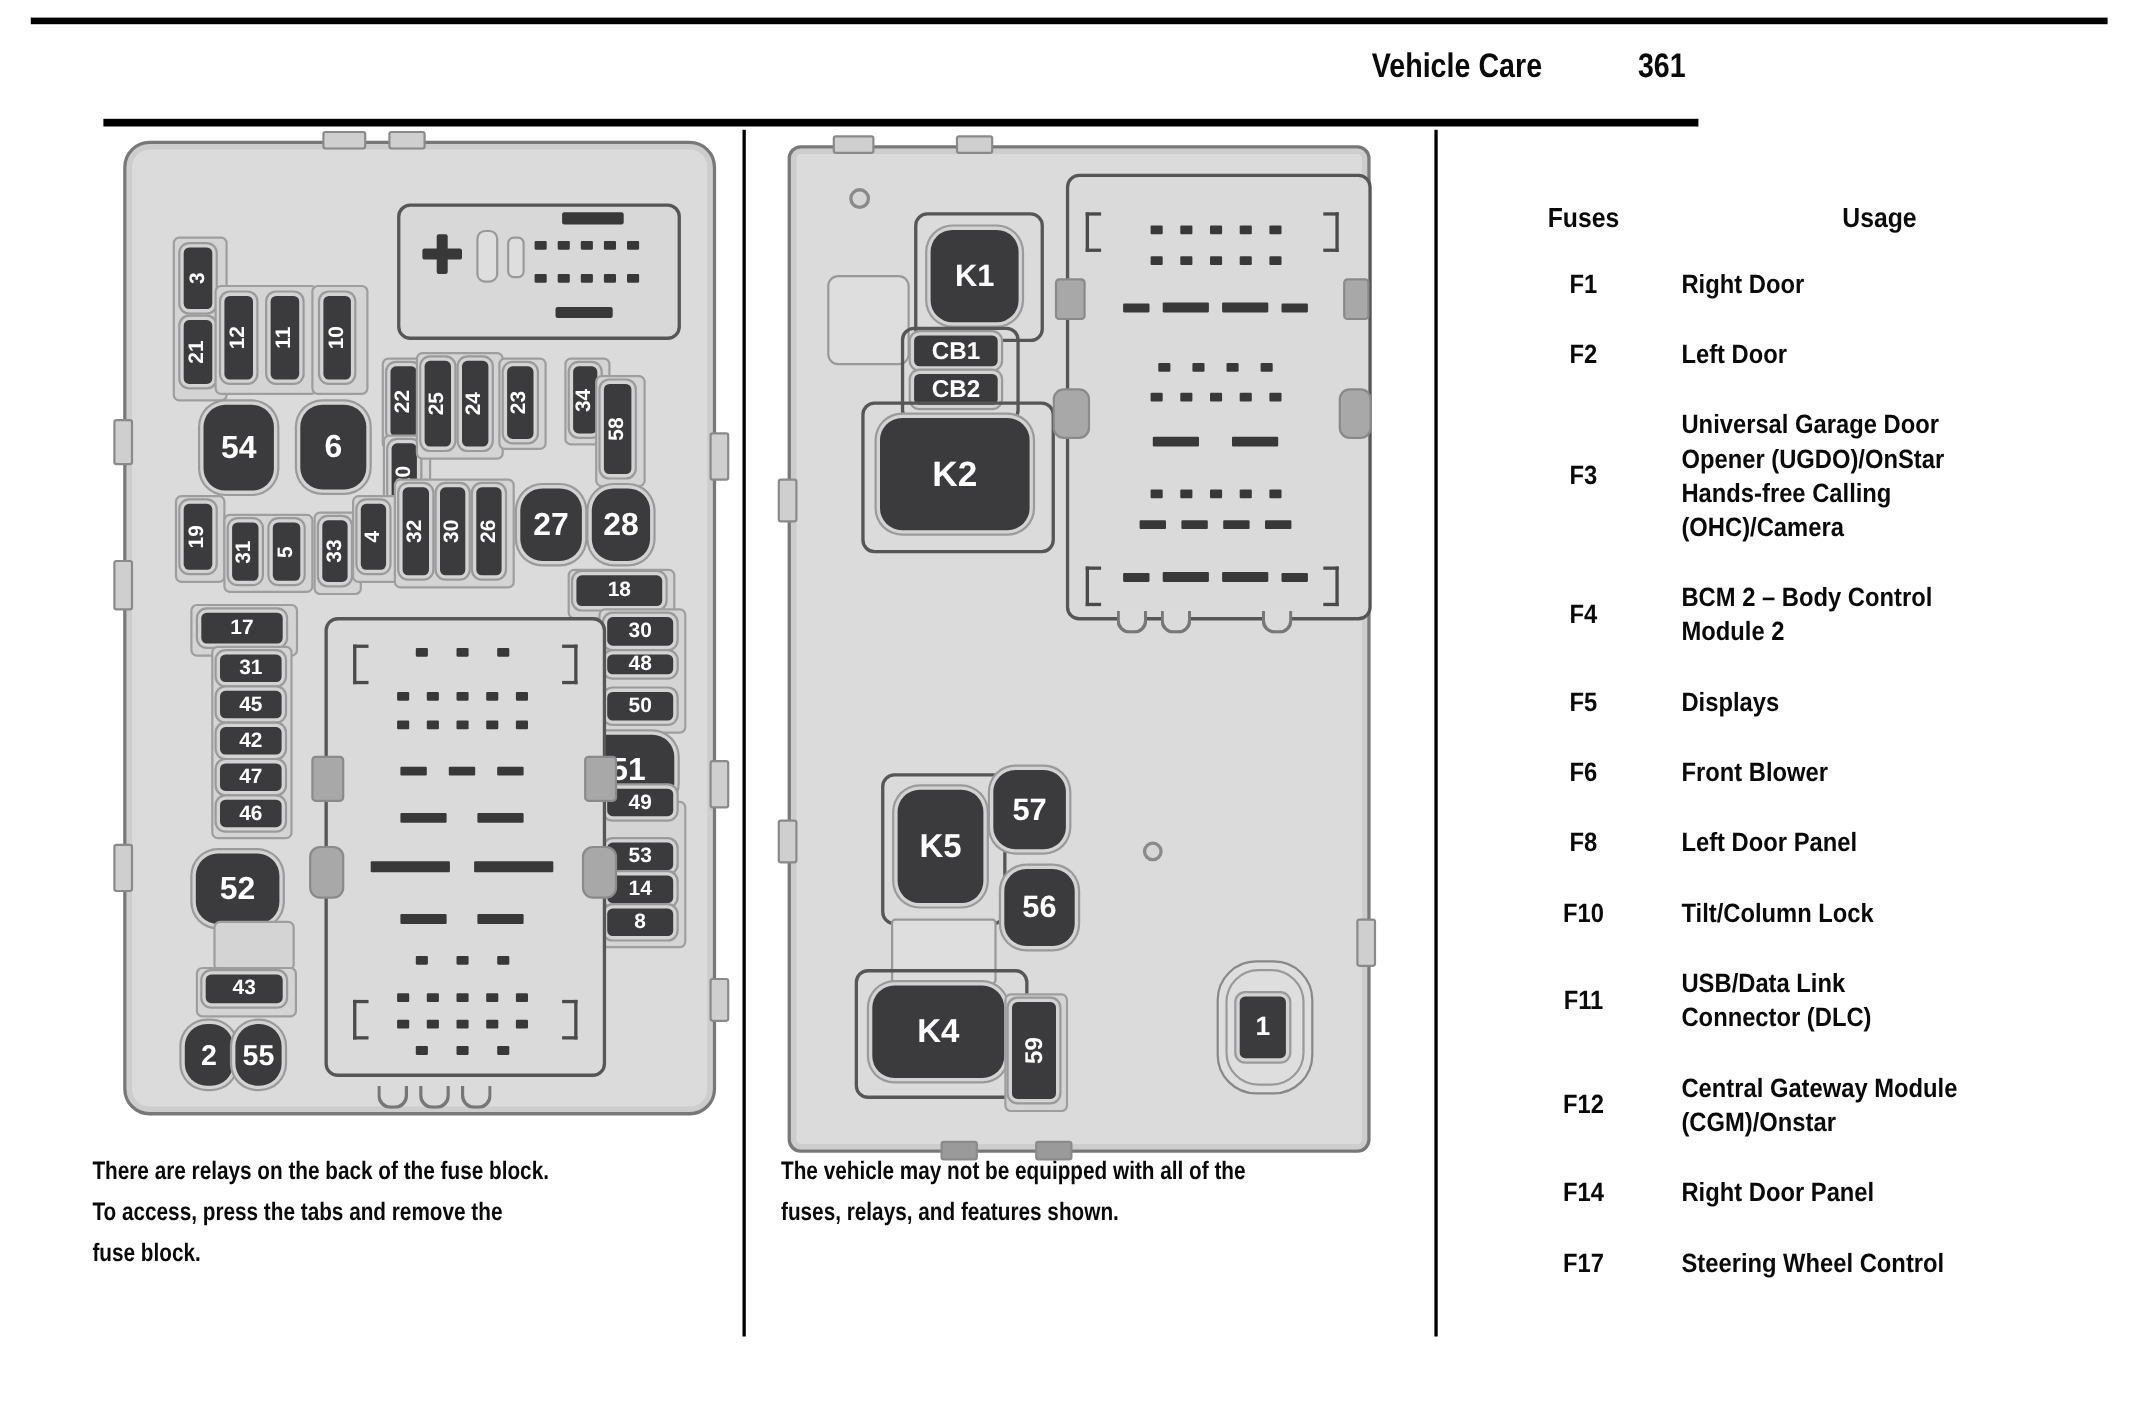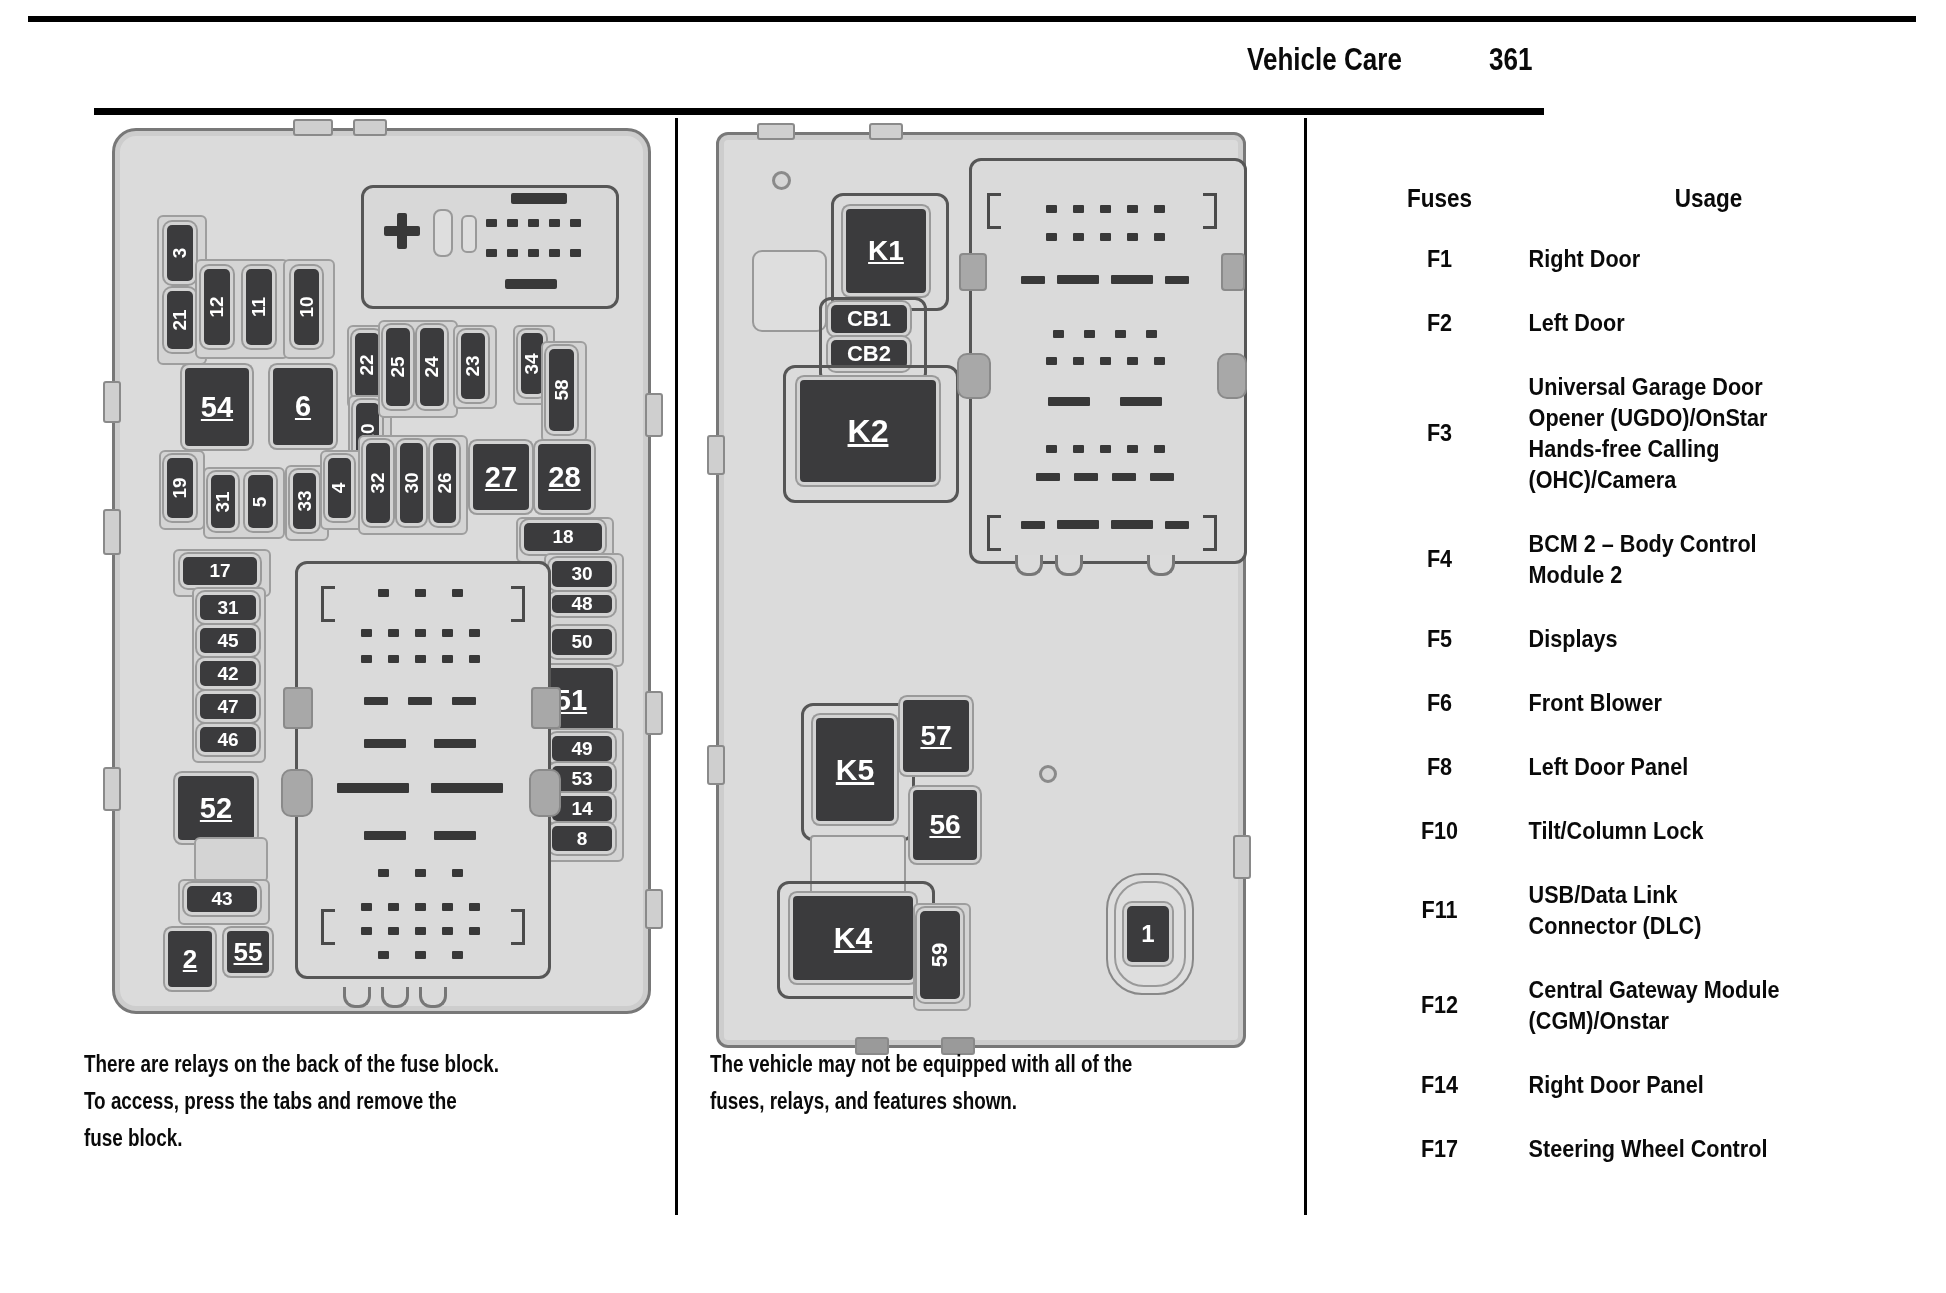--- a/index.html
+++ b/index.html
@@ -9,21 +9,21 @@
   .divider{position:absolute;width:3px;background:#000;}
 
   
   .diag{position:absolute;background:#dbdbdb;border:3px solid #787878;box-shadow:inset 0 0 0 5px #cdcdcd;}
   #diagL{left:112px;top:128px;width:533px;height:880px;border-radius:24px;}
   #diagM{left:716px;top:132px;width:524px;height:910px;border-radius:12px;}
 
   
   .comp{position:absolute;background:#3b3b3d;color:#fff;display:flex;align-items:center;justify-content:center;
         font-weight:700;font-size:19px;border-radius:5px;box-shadow:0 0 0 3px #d3d3d3,0 0 0 5px #9a9a9a;}
-  .relay{border-radius:4px;font-size:29px;text-decoration:underline;}
+  .relay{border-radius:20px;font-size:29px;}
   .mid{font-size:24px;}
   .sm{font-size:22px;}
   .v .rot{transform:rotate(-90deg);white-space:nowrap;display:block;}
   .frame{position:absolute;border:2px solid #9e9e9e;background:#d4d4d4;border-radius:6px;}
   .outline{position:absolute;border:3px solid #565656;border-radius:12px;background:#d8d8d8;}
   .lite{position:absolute;border:2px solid #999;background:#dedede;border-radius:10px;}
   .tab{position:absolute;background:#cfcfcf;border:2px solid #8a8a8a;border-radius:3px;}
   .graybox{position:absolute;background:#a8a8a8;border:2px solid #8a8a8a;border-radius:4px;}
   .hole{position:absolute;border:3px solid #8a8a8a;border-radius:50%;background:#d6d6d6;}
   .pinrow{position:absolute;display:flex;align-items:center;justify-content:center;}
@@ -180,40 +180,40 @@
   <div class="comp relay" style="left:423px;top:313px;width:53px;height:66px;">28</div>
 
   <div class="frame" style="left:401px;top:386px;width:94px;height:42px;"></div>
   <div class="comp" style="left:409px;top:392px;width:78px;height:28px;">18</div>
   <div class="frame" style="left:429px;top:422px;width:76px;height:110px;"></div>
   <div class="comp" style="left:437px;top:430px;width:60px;height:26px;">30</div>
   <div class="comp" style="left:437px;top:464px;width:60px;height:18px;">48</div>
   <div class="comp" style="left:437px;top:498px;width:60px;height:26px;">50</div>
   <div class="comp relay" style="left:414px;top:537px;width:84px;height:64px;">51</div>
   <div class="frame" style="left:429px;top:597px;width:76px;height:130px;"></div>
-  <div class="comp" style="left:437px;top:605px;width:60px;height:25px;">49</div>
+  <div class="comp" style="left:437px;top:586px;width:60px;height:25px;">49</div>
   <div class="comp" style="left:437px;top:635px;width:60px;height:25px;">53</div>
   <div class="comp" style="left:437px;top:665px;width:60px;height:25px;">14</div>
   <div class="comp" style="left:437px;top:695px;width:60px;height:25px;">8</div>
 
   <div class="frame" style="left:58px;top:418px;width:94px;height:44px;"></div>
   <div class="comp" style="left:68px;top:426px;width:74px;height:28px;">17</div>
   <div class="frame" style="left:77px;top:456px;width:70px;height:172px;"></div>
   <div class="comp" style="left:85px;top:464px;width:56px;height:25px;">31</div>
   <div class="comp" style="left:85px;top:497px;width:56px;height:25px;">45</div>
   <div class="comp" style="left:85px;top:530px;width:56px;height:25px;">42</div>
   <div class="comp" style="left:85px;top:563px;width:56px;height:25px;">47</div>
   <div class="comp" style="left:85px;top:596px;width:56px;height:25px;">46</div>
   <div class="comp relay" style="left:63px;top:645px;width:76px;height:64px;">52</div>
   <div class="frame" style="left:79px;top:706px;width:70px;height:42px;"></div>
   <div class="comp" style="left:87px;top:713px;width:56px;height:26px;margin-top:48px;">44</div>
   <div class="frame" style="left:63px;top:748px;width:88px;height:42px;"></div>
   <div class="comp" style="left:72px;top:755px;width:70px;height:26px;">43</div>
   <div class="comp relay" style="left:53px;top:800px;width:44px;height:56px;font-size:26px;">2</div>
-  <div class="comp relay" style="left:99px;top:800px;width:42px;height:42px;font-size:26px;margin-left:13px;">55</div>
+  <div class="comp relay" style="left:99px;top:800px;width:42px;height:56px;font-size:26px;">55</div>
 
   <div class="outline" style="left:180px;top:430px;width:250px;height:412px;background:#dadada;"></div>
   <span class="bkl" style="left:206px;top:455px;"></span>
   <span class="bkr" style="left:396px;top:455px;"></span>
   <span class="bkl" style="left:206px;top:778px;"></span>
   <span class="bkr" style="left:396px;top:778px;"></span>
   <div class="graybox" style="left:168px;top:556px;width:26px;height:38px;"></div>
   <div class="graybox" style="left:166px;top:638px;width:28px;height:44px;border-radius:10px;"></div>
   <div class="graybox" style="left:416px;top:556px;width:26px;height:38px;"></div>
   <div class="graybox" style="left:414px;top:638px;width:28px;height:44px;border-radius:10px;"></div>

